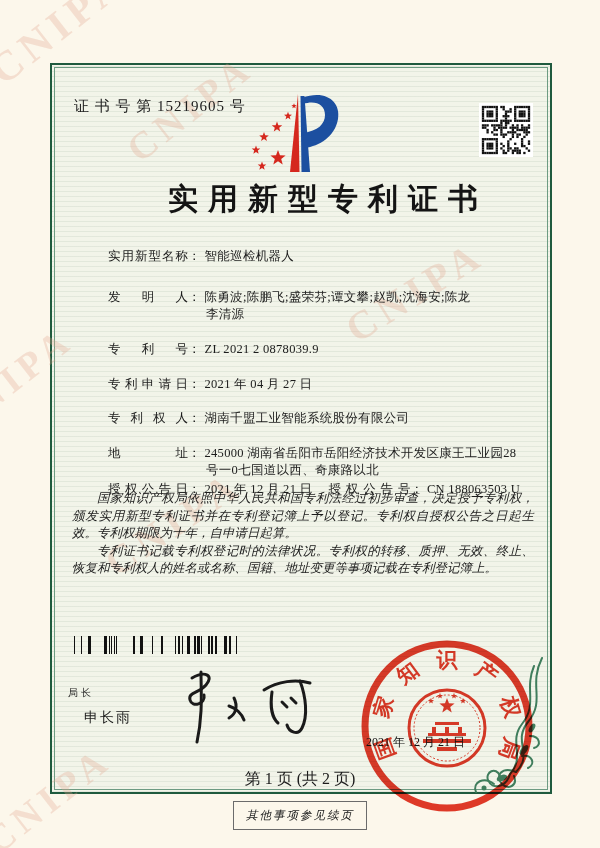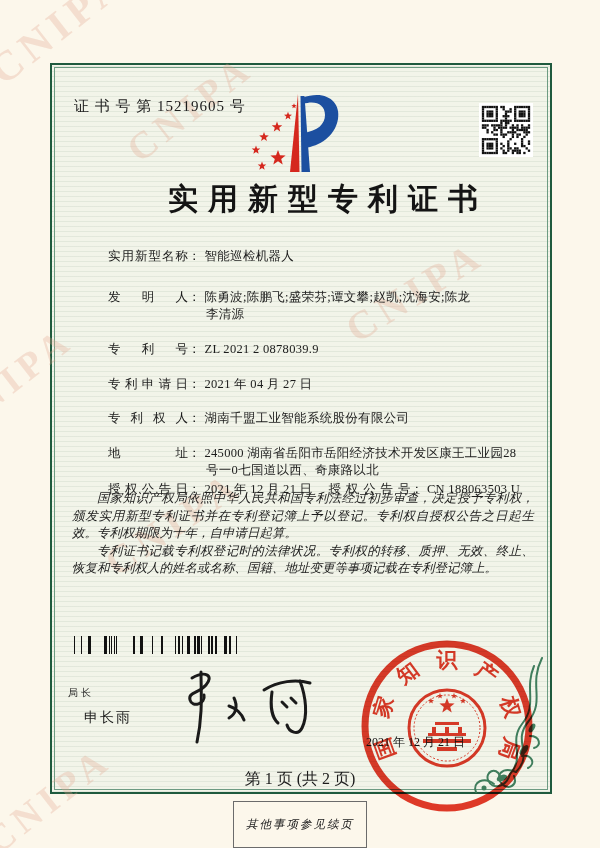--- a/index.html
+++ b/index.html
@@ -53,21 +53,21 @@
   .director-label{position:absolute; left:68px; top:686px; font-size:10px; letter-spacing:3px;}
   .director-name{position:absolute; left:84px; top:709px; font-size:14px; letter-spacing:2px;}
   .signature{position:absolute; left:170px; top:666px; width:164px; height:84px; z-index:4;}
   .flourish{position:absolute; left:464px; top:656px; width:88px; height:138px; z-index:2;}
   .seal{position:absolute; left:357px; top:636px; width:180px; height:180px; z-index:6;
         mix-blend-mode:multiply; opacity:.95;}
   .seal-date{position:absolute; left:366px; top:734px; z-index:7; font-size:12px; white-space:nowrap; color:#111;}
   .page-info{position:absolute; left:50px; width:500px; top:769px; text-align:center; font-size:16px; z-index:3;}
   .note-box{
     position:absolute; left:50%; top:801px; transform:translateX(-50%); z-index:3;
-    border:1px solid #6b6b6b; padding:15px 12px; font-size:11.5px; letter-spacing:2px;
+    border:1px solid #6b6b6b; padding:6px 12px; font-size:11.5px; letter-spacing:2px;
     font-style:italic; background:rgba(252,247,235,.85);
   }
 </style>
 </head>
 <body>
 
 <div class="page">
 
   <div class="wm wm1">CNIPA</div>
   <div class="wm wm2">CNIPA</div>

